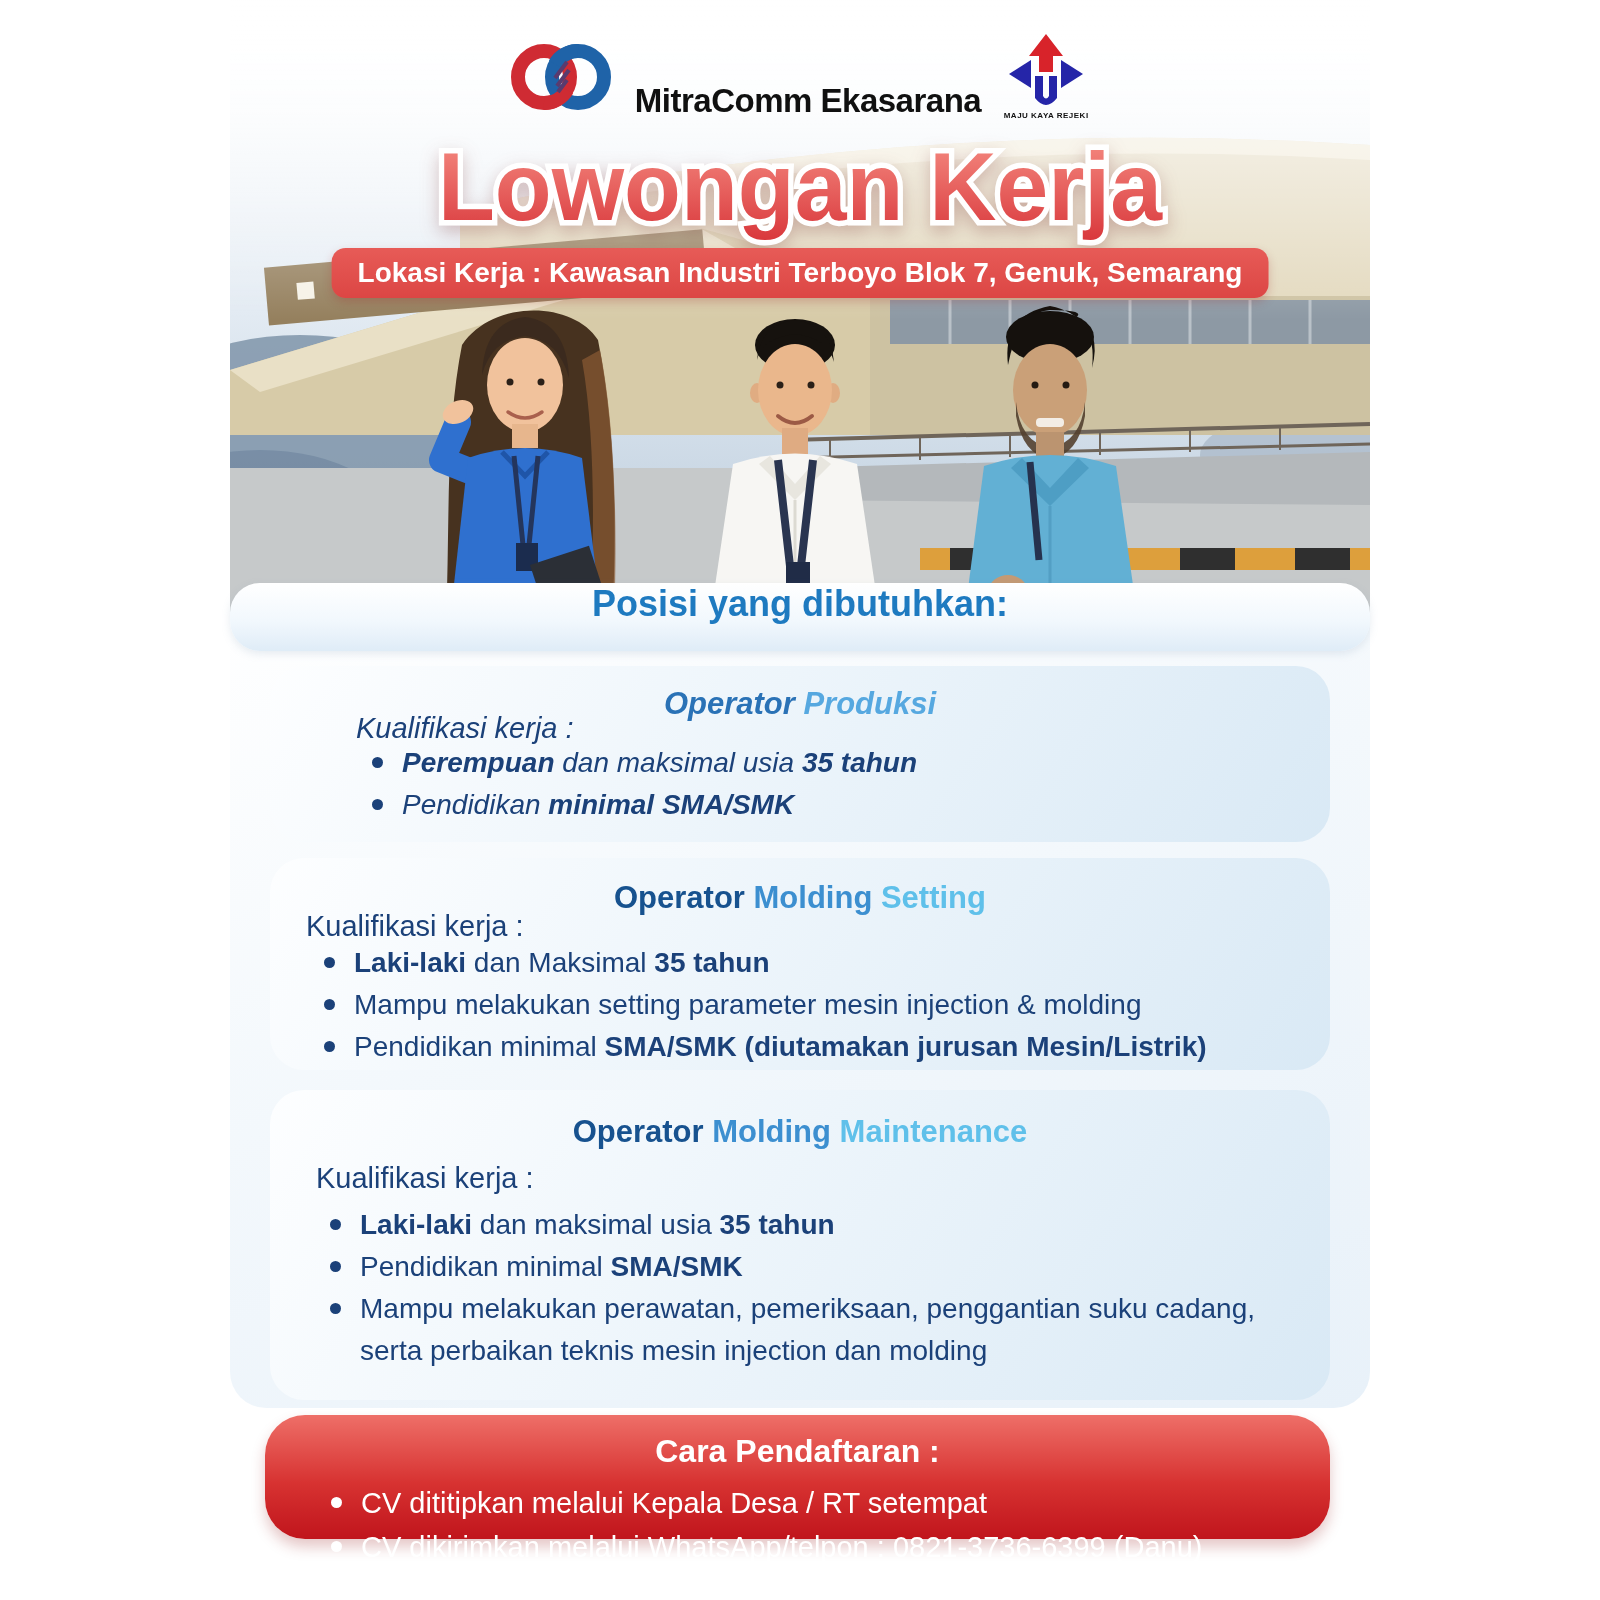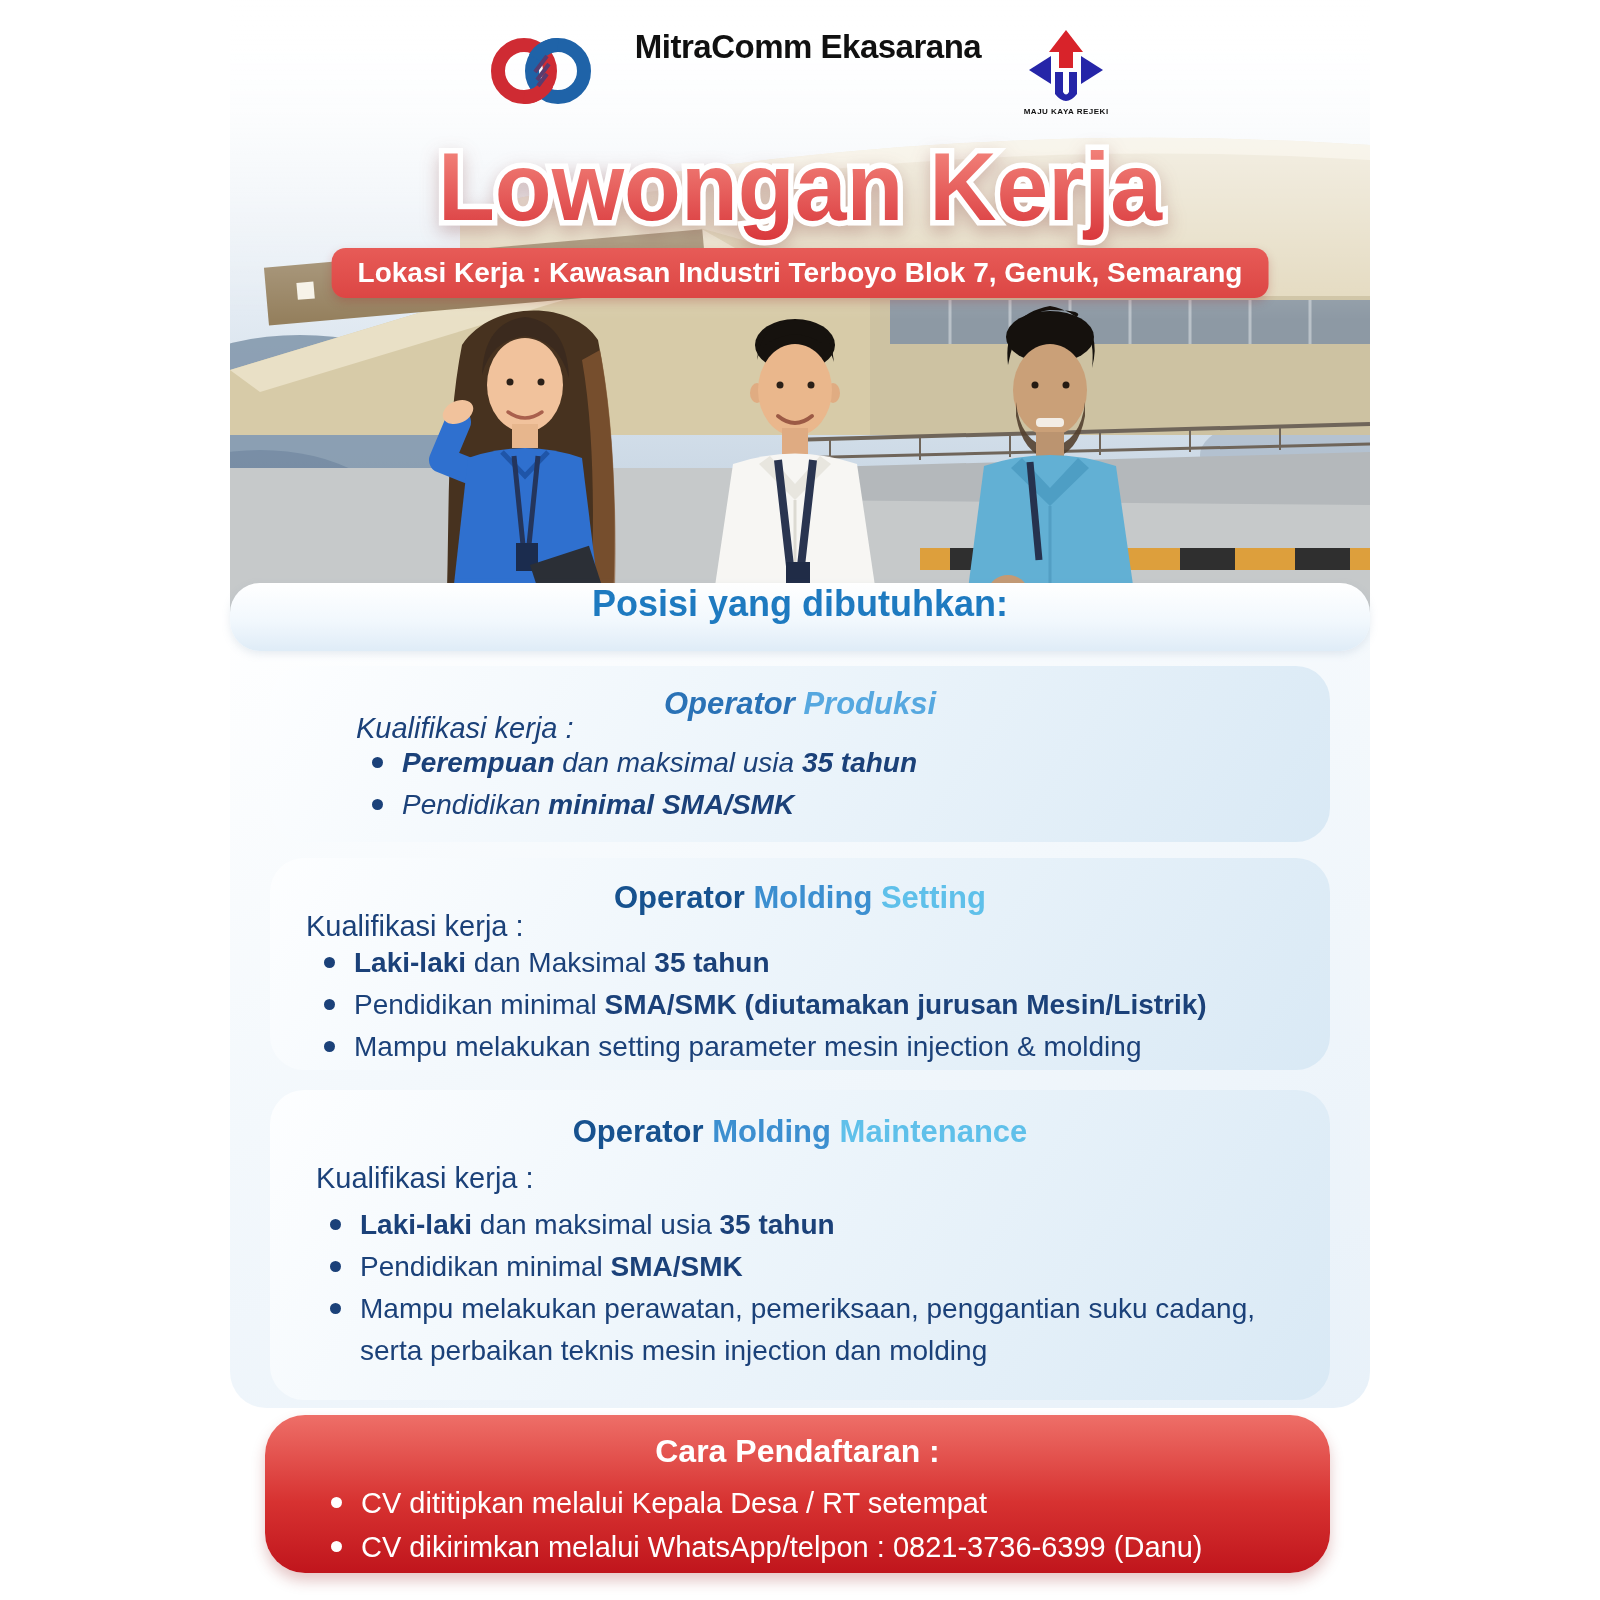--- a/index.html
+++ b/index.html
@@ -10,21 +10,21 @@
   }
   .poster{position:absolute;left:230px;top:0;width:1140px;height:1600px;}
 
   
   .hero{position:absolute;left:0;top:0;width:1140px;height:620px;}
   .hero svg{display:block;}
 
   
   .logos{
     position:absolute;left:0;top:28px;width:1140px;height:92px;
-    display:flex;align-items:flex-start;justify-content:center;gap:42px;
+    display:flex;align-items:flex-end;justify-content:center;gap:22px;
   }
   .brand-name{
     font-size:33px;font-weight:800;color:#101010;letter-spacing:-0.5px;white-space:nowrap;
   }
   .partner{display:flex;flex-direction:column;align-items:center;}
   .partner-caption{font-size:8px;font-weight:700;color:#111;letter-spacing:0.5px;margin-top:1px;white-space:nowrap;}
 
   
   .title-wrap{position:absolute;left:0;top:122px;width:1140px;height:130px;}
   .title-wrap svg{display:block;filter:drop-shadow(0 7px 9px rgba(120,40,40,.28));}
@@ -84,21 +84,21 @@
   .card2 .kual{left:36px;top:52px;}
   .card2 ul.blist{left:54px;top:84px;width:980px;}
 
   .card3{top:1090px;height:310px;}
   .card3 .card-title{padding-top:24px;}
   .card3 .kual{left:46px;top:72px;}
   .card3 ul.blist{left:60px;top:114px;width:950px;}
 
   
   .red-card{
-    position:absolute;left:35px;top:1415px;width:1065px;height:158px;
+    position:absolute;left:35px;top:1415px;width:1065px;height:124px;
     border-radius:40px;
     background:linear-gradient(180deg,#ee6f68 0%,#d73231 55%,#c0151c 100%);
     box-shadow:0 8px 14px rgba(150,30,30,.25);
   }
   .red-card .card-title{color:#ffffff;font-size:32px;font-weight:800;padding-top:18px;}
   .red-card ul.blist{left:66px;top:66px;width:960px;}
   .red-card ul.blist .dot{background:#ffffff;margin-top:16px;}
   .red-card ul.blist .txt{color:#ffffff;font-size:29px;line-height:44px;font-weight:400;}
 </style>
 </head>
@@ -293,25 +293,25 @@
       <span style="color: rgb(23, 82, 143);">Operator </span><span style="color: rgb(60, 143, 208);">Molding </span><span style="color: rgb(95, 192, 234);">Setting</span>
     </div>
     <div class="kual">Kualifikasi kerja :</div>
     <ul class="blist">
       <li>
           <span class="dot"></span>
         <span class="txt"><span class="b">Laki-laki </span><span>dan Maksimal </span><span class="b">35 tahun</span></span>
         </li>
       <li>
           <span class="dot"></span>
+        <span class="txt"><span>Mampu melakukan setting parameter mesin injection &amp; molding</span></span>
+        </li>
+      <li>
+          <span class="dot"></span>
         <span class="txt"><span>Pendidikan minimal </span><span class="b">SMA/SMK (diutamakan jurusan Mesin/Listrik)</span></span>
-        </li>
-      <li>
-          <span class="dot"></span>
-        <span class="txt"><span>Mampu melakukan setting parameter mesin injection &amp; molding</span></span>
         </li>
     </ul>
   </div>
 
   <div class="card card3">
     <div class="card-title">
       <span style="color: rgb(23, 82, 143);">Operator </span><span style="color: rgb(60, 143, 208);">Molding </span><span style="color: rgb(95, 192, 234);">Maintenance</span>
     </div>
     <div class="kual">Kualifikasi kerja :</div>
     <ul class="blist">

